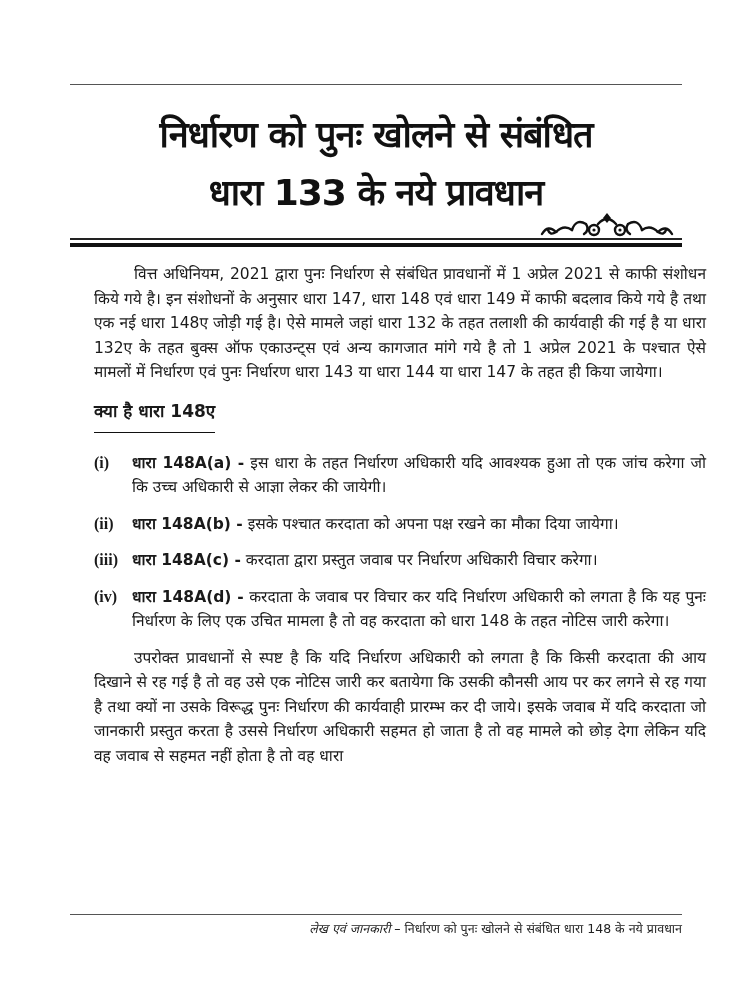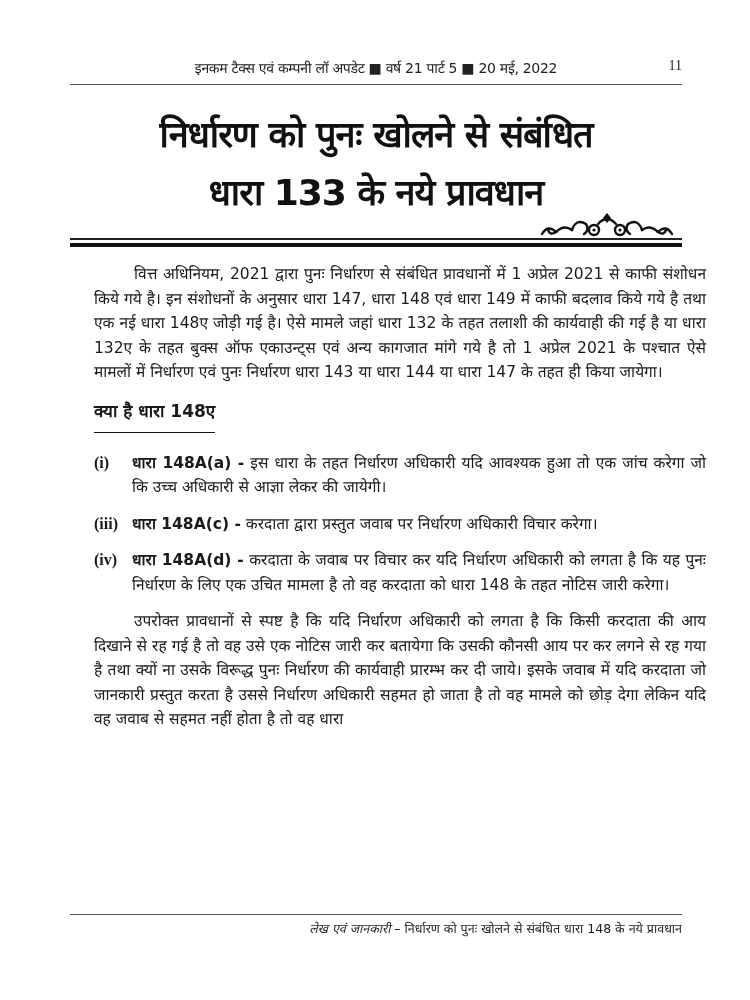--- a/index.html
+++ b/index.html
@@ -30,24 +30,20 @@
 
   .footer-rule { position: absolute; top: 914px; left: 0; width: 612px; height: 1px; background: #555; }
   .footer { position: absolute; top: 920px; right: 0; font-size: 12.5px; color: #222; text-align: right; }
   .footer .label { font-weight: normal; font-style: italic; }
 </style>
 </head>
 <body>
 
 <div class="page">
 
-  <div class="running-header">
-    <div class="hdr-text">इनकम टैक्स एवं कम्पनी लॉ अपडेट ■ वर्ष 21 पार्ट 5 ■ 20 मई, 2022</div>
-    <div class="page-num">11</div>
-  </div>
   <div class="hdr-rule"></div>
 
   <div class="title">
     <div>निर्धारण को पुनः खोलने से संबंधित</div>
     <div>धारा 133 के नये प्रावधान</div>
   </div>
 
   <svg class="ornament" viewBox="0 0 150 28">
     <g fill="none" stroke="#111" stroke-width="2.4" stroke-linecap="round">
       <path d="M10 22 q6 -10 14 -2 q-6 4 -8 -2"></path>
@@ -72,20 +68,24 @@
 
     <div class="section-heading">क्या है धारा 148ए</div>
 
 
     <ul class="list">
       <li>
         <span class="num">(i)</span>
         <span class="content"><span class="ref">धारा 148A(a) -</span><span> इस धारा के तहत निर्धारण अधिकारी यदि आवश्यक हुआ तो एक जांच करेगा जो कि उच्च अधिकारी से आज्ञा लेकर की जायेगी।</span></span>
       </li>
       <li>
+        <span class="num">(ii)</span>
+        <span class="content"><span class="ref">धारा 148A(b) -</span><span> इसके पश्चात करदाता को अपना पक्ष रखने का मौका दिया जायेगा।</span></span>
+      </li>
+      <li>
         <span class="num">(iii)</span>
         <span class="content"><span class="ref">धारा 148A(c) -</span><span> करदाता द्वारा प्रस्तुत जवाब पर निर्धारण अधिकारी विचार करेगा।</span></span>
       </li>
       <li>
         <span class="num">(iv)</span>
         <span class="content"><span class="ref">धारा 148A(d) -</span><span> करदाता के जवाब पर विचार कर यदि निर्धारण अधिकारी को लगता है कि यह पुनः निर्धारण के लिए एक उचित मामला है तो वह करदाता को धारा 148 के तहत नोटिस जारी करेगा।</span></span>
       </li>
     </ul>
 
     <p class="para">उपरोक्त प्रावधानों से स्पष्ट है कि यदि निर्धारण अधिकारी को लगता है कि किसी करदाता की आय दिखाने से रह गई है तो वह उसे एक नोटिस जारी कर बतायेगा कि उसकी कौनसी आय पर कर लगने से रह गया है तथा क्यों ना उसके विरूद्ध पुनः निर्धारण की कार्यवाही प्रारम्भ कर दी जाये। इसके जवाब में यदि करदाता जो जानकारी प्रस्तुत करता है उससे निर्धारण अधिकारी सहमत हो जाता है तो वह मामले को छोड़ देगा लेकिन यदि वह जवाब से सहमत नहीं होता है तो वह धारा</p>

